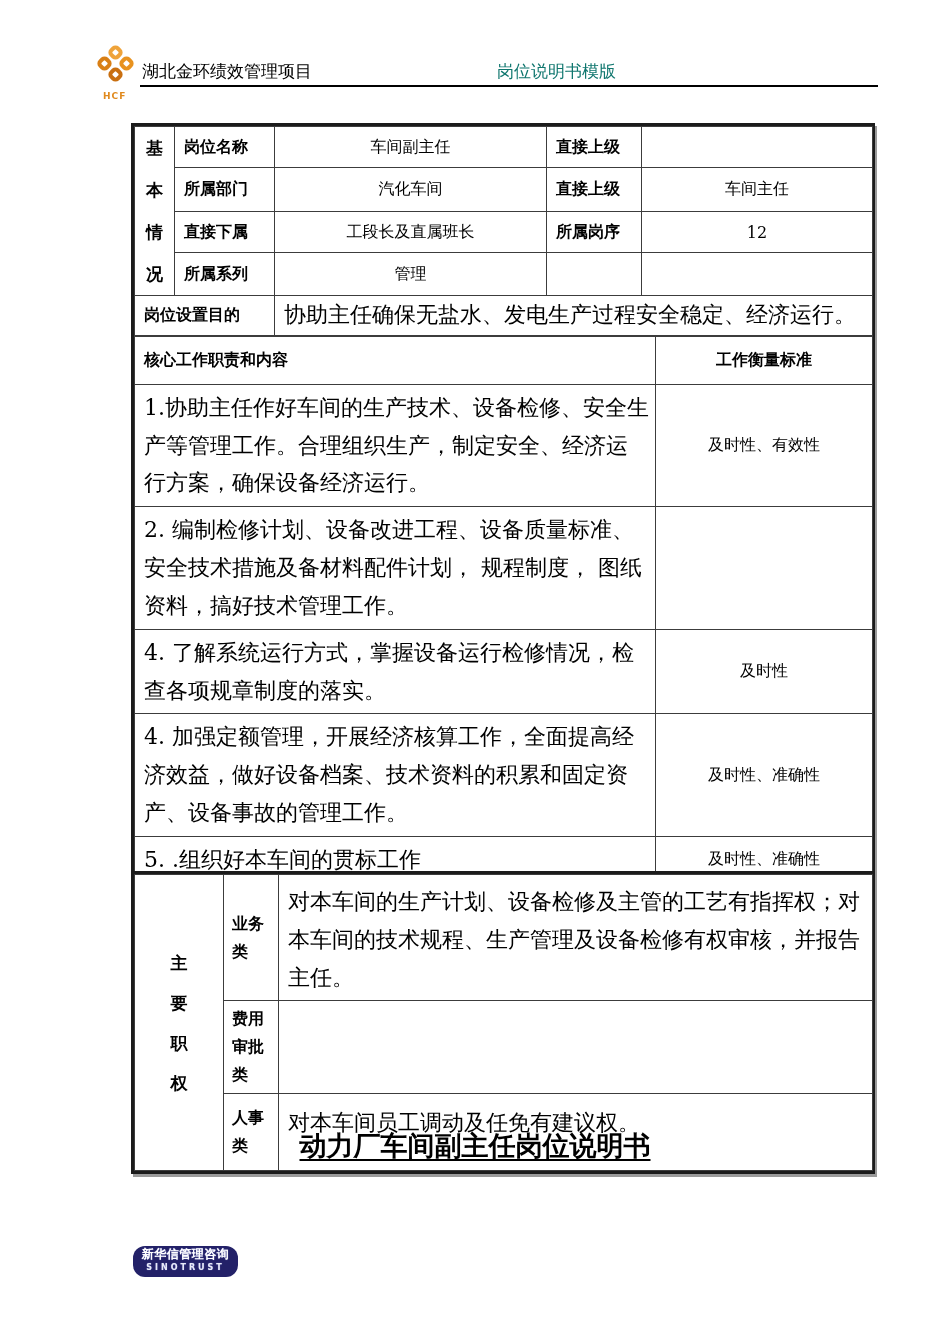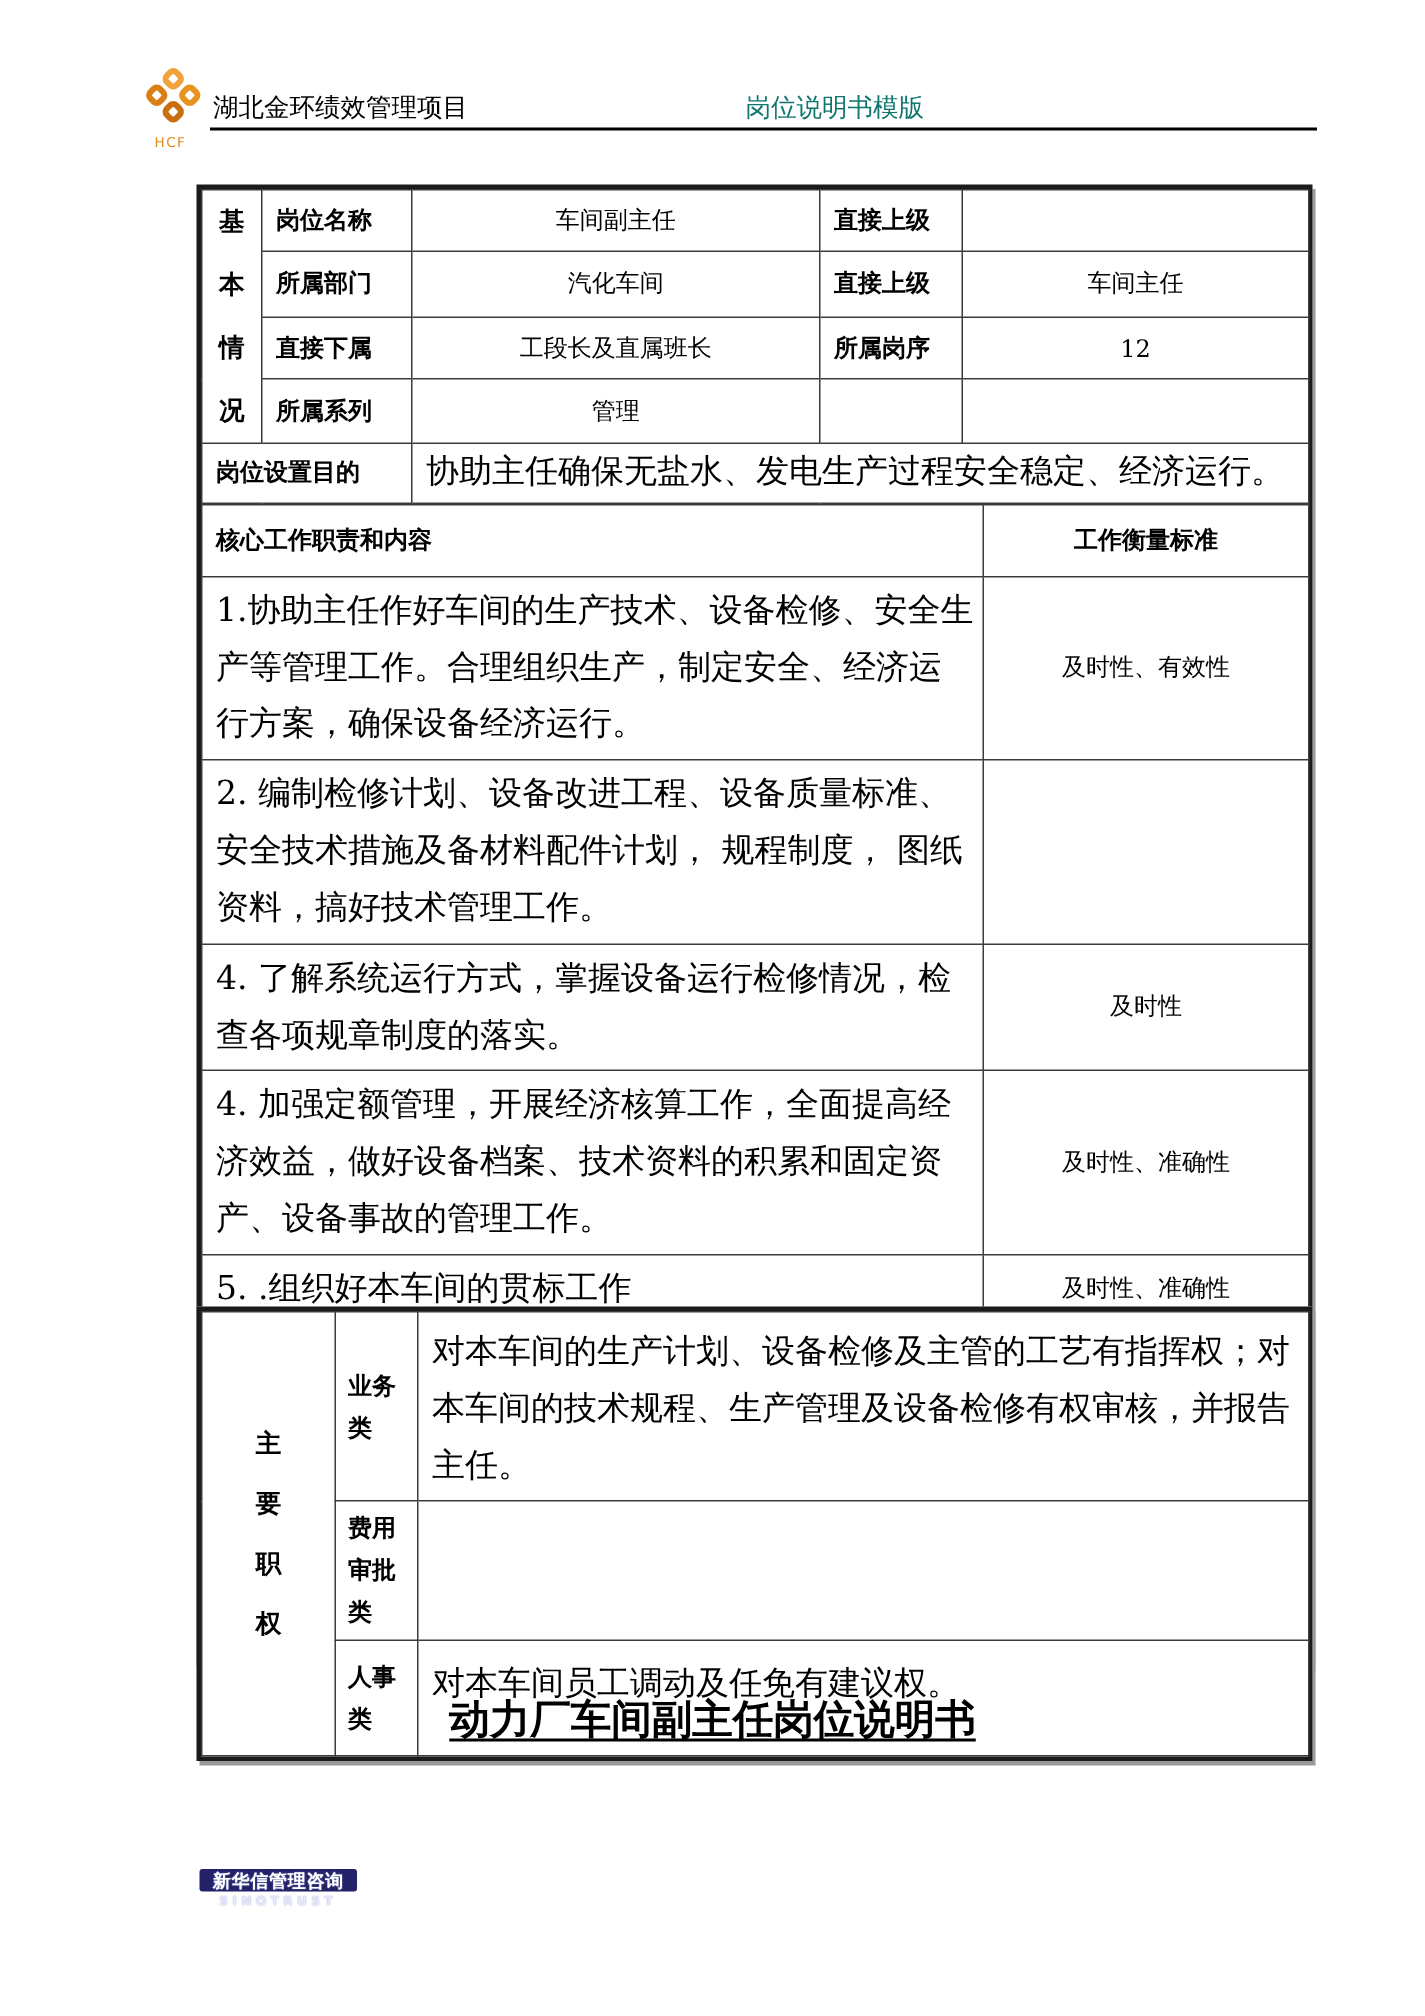--- a/index.html
+++ b/index.html
@@ -13,21 +13,21 @@
   
   .hdr-logo { position:absolute; left:97px; top:45px; width:44px; height:58px; }
   .rings { position:relative; width:44px; height:44px; }
   .ring { position:absolute; width:13px; height:13px; border:4px solid #e08a1e;
           border-radius:5px; transform:rotate(45deg); }
   .ring.r-top    { left:12px; top:1px;  border-color:#efa33a; }
   .ring.r-left   { left:1px;  top:12px; border-color:#d97f15; }
   .ring.r-right  { left:23px; top:12px; border-color:#e8921f; }
   .ring.r-bottom { left:12px; top:23px; border-color:#c96f10; }
   .hcf { position:absolute; left:6px; top:46px; font-family:"DejaVu Sans","Liberation Sans",sans-serif;
-         font-size:9px; font-weight:normal; color:#e08a1e; letter-spacing:1px; }
+         font-size:9px; font-weight:bold; color:#e08a1e; letter-spacing:1px; }
   .hdr-left  { position:absolute; left:142px; top:60px; font-size:17px; color:#000000; }
   .hdr-right { position:absolute; left:497px; top:60px; font-size:17px; color:#0f766e; }
   .hdr-rule  { position:absolute; left:140px; top:85px; width:738px; height:2px; background:#000; }
 
   
   .twrap { position:absolute; left:131px; width:744px; background:#fff;
            border:3px solid #1b1b1b; box-shadow:2px 3px 0 #9a9a9a; }
   .t1 { top:123px; }
   .t2 { top:871px; }
   table { border-collapse:collapse; table-layout:fixed; width:738px; }
@@ -51,22 +51,22 @@
 
   .cat { font-family:"DejaVu Sans","Liberation Sans",sans-serif; font-weight:bold;
          font-size:16px; padding:4px 4px 4px 8px; text-align:left;
          word-break:break-all; line-height:1.75; vertical-align:middle; }
 
   
   .doc-title { position:absolute; left:0; top:1128px; width:950px; text-align:center;
                font-family:"DejaVu Sans","Liberation Sans",sans-serif; font-weight:bold;
                font-size:27px; color:#000; }
   .doc-title span { text-decoration:underline; text-underline-offset:4px; }
-  .ft-logo { position:absolute; left:133px; top:1246px; width:105px; height:15px;
-             background:#232168; text-align:center; border-radius:2px; }
+  .ft-logo { position:absolute; left:133px; top:1246px; width:105px; height:31px;
+             background:#232168; text-align:center; border-radius:12px; }
   .ft-line1 { font-family:"DejaVu Sans","Liberation Sans",sans-serif; font-weight:bold;
               font-size:12px; color:#ffffff; line-height:17px; letter-spacing:0.5px;
               text-shadow:0 0 1px #8f96d8; }
   .ft-line2 { font-family:"DejaVu Sans","Liberation Sans",sans-serif; font-weight:bold;
               font-size:8px; color:#e8eaf8; letter-spacing:3px; line-height:10px;
               text-shadow:0 0 1px #8f96d8; }
 </style>
 </head>
 <body>
 

